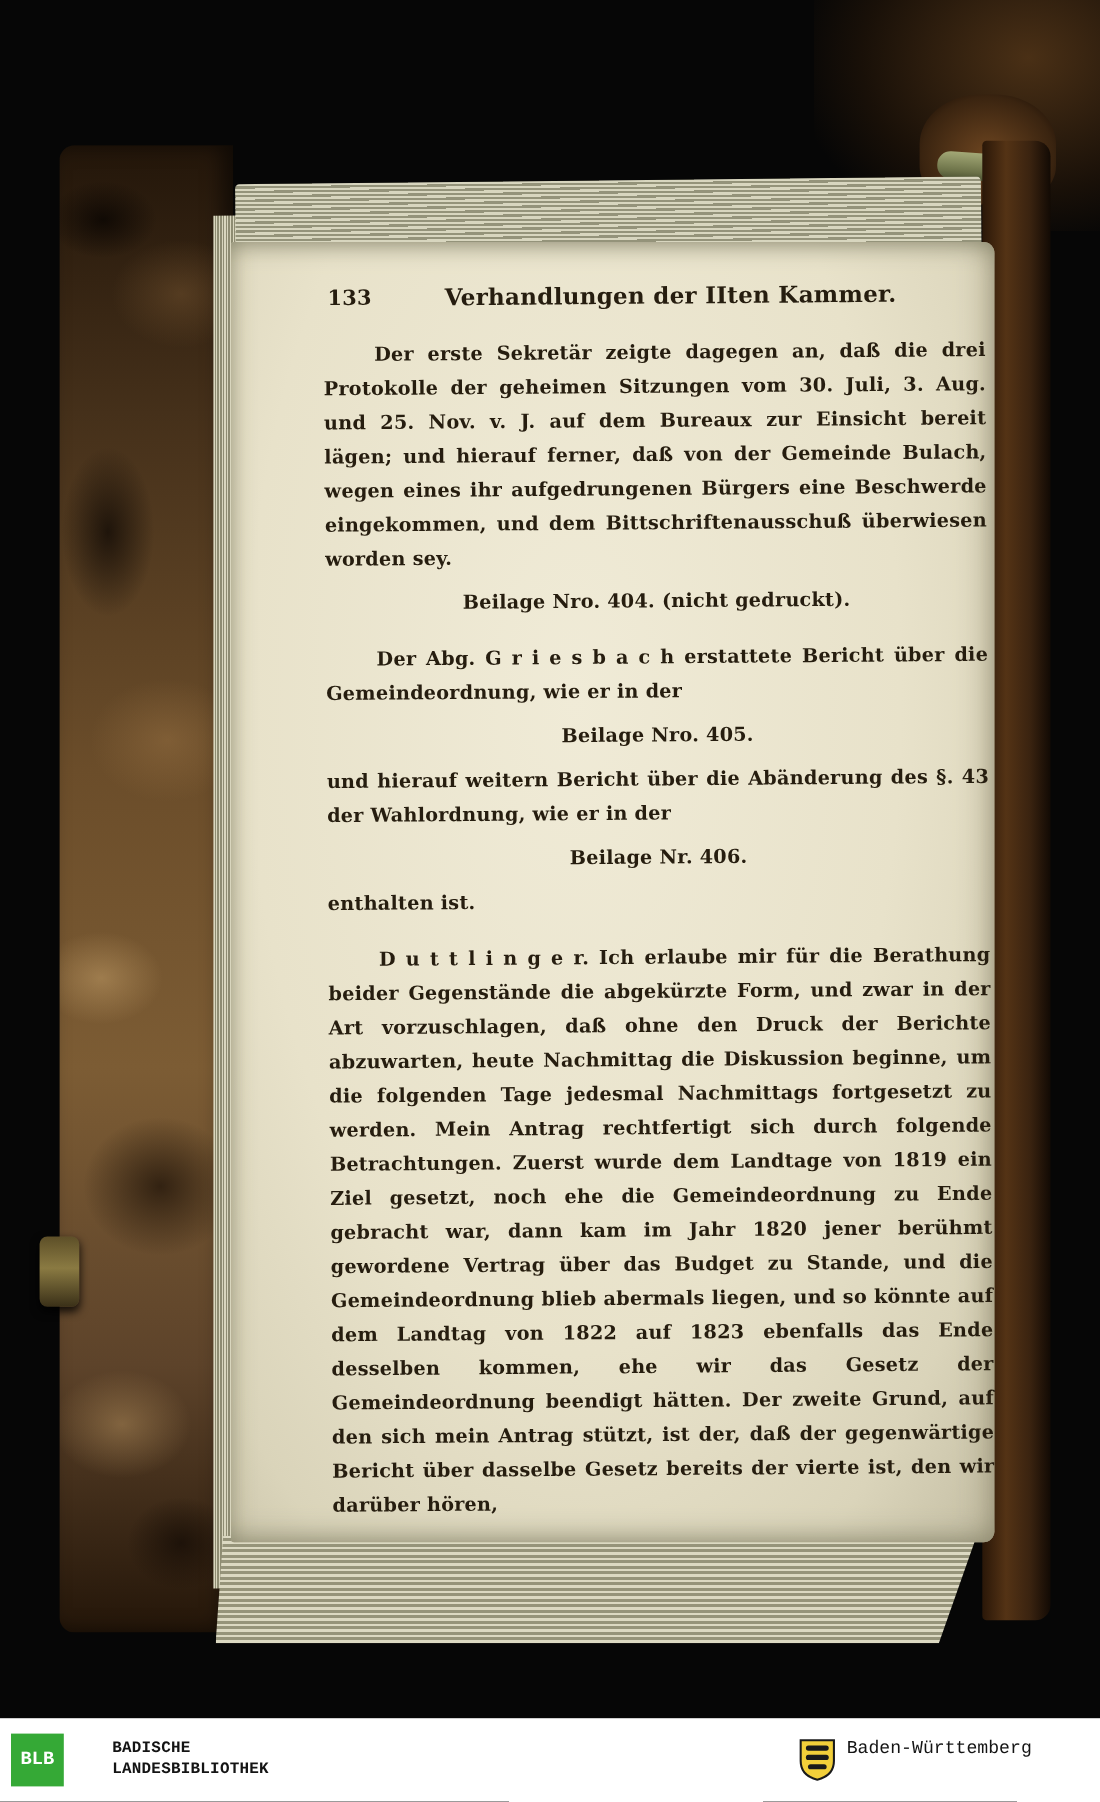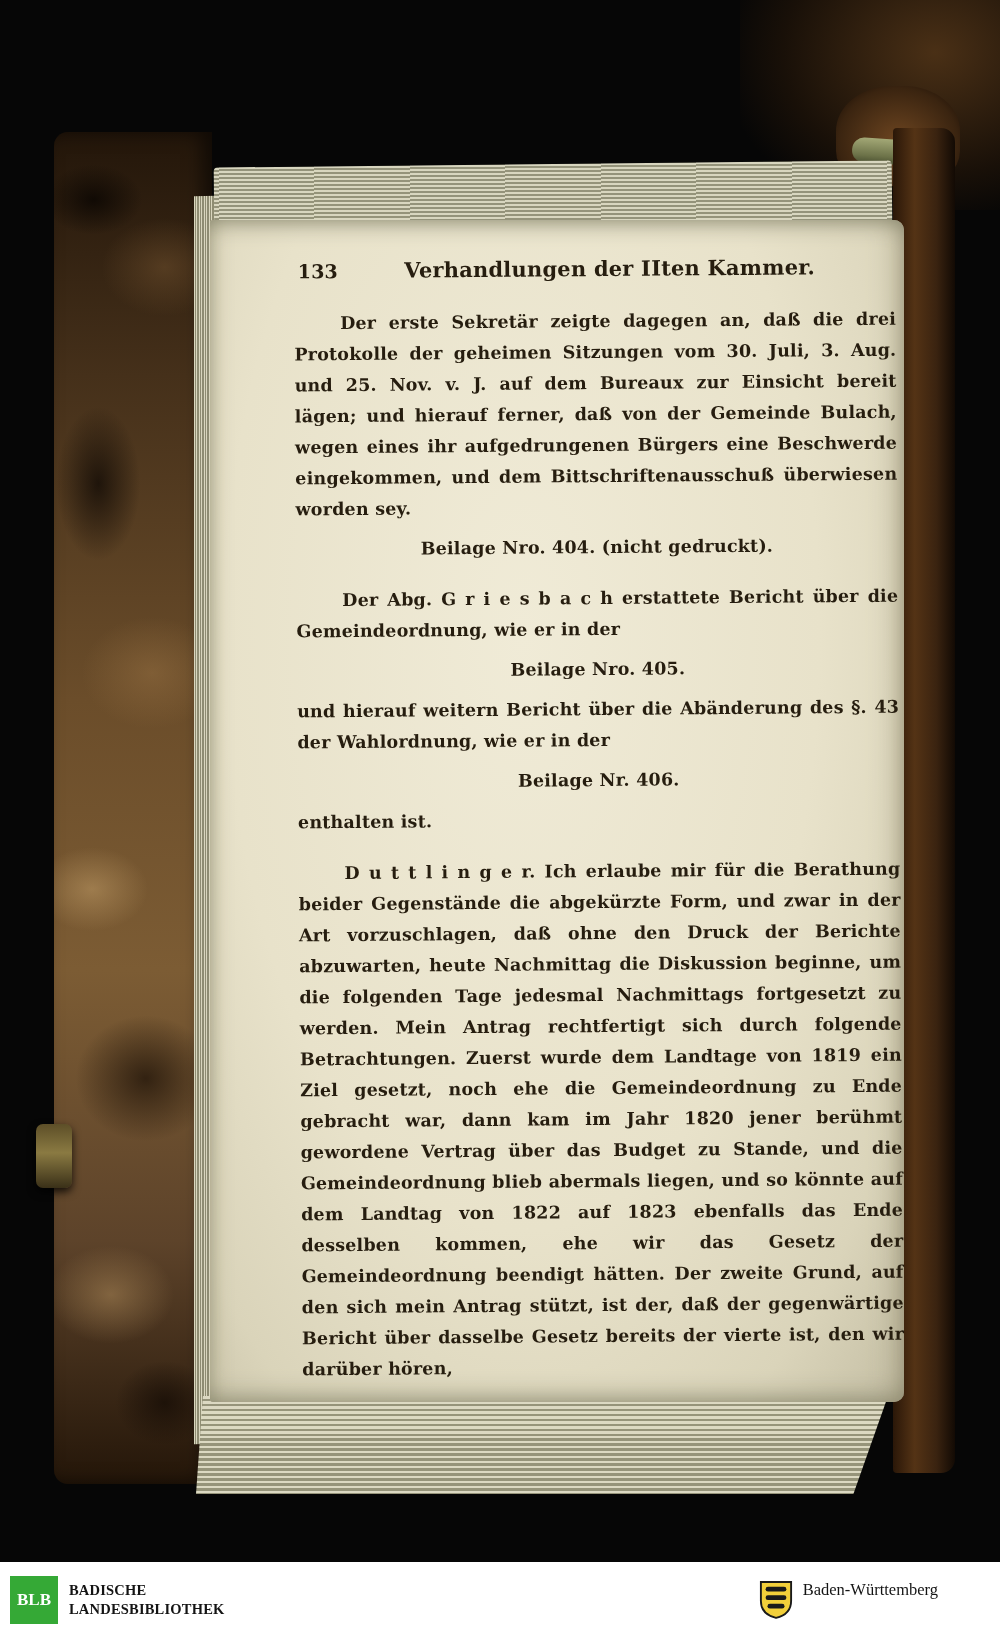--- a/index.html
+++ b/index.html
@@ -105,21 +105,22 @@
   .body-text p { margin:0; }
   .p-indent { text-indent:46px; }
   .p-center { text-align:center; margin:9px 0 !important; }
   .gap-top  { margin-top:20px !important; }
 
   
   .footer {
     position:absolute; left:0; top:1562px; width:1000px; height:76px;
     background:#ffffff;
     display:flex; align-items:center;
-    font-family:Liberation Serif, serif;
+    font-family:Liberation Mono, monospace;
+    gap:33px;
   }
   .blb-logo {
     width:48px; height:48px; margin-left:10px;
     background:#35a936; color:#fff;
     display:flex; align-items:center; justify-content:center;
     font-weight:bold; font-size:17px;
   }
   .lib-name {
     margin-left:11px; font-weight:bold; font-size:14.5px; line-height:1.3;
     color:#141414; letter-spacing:.2px;

